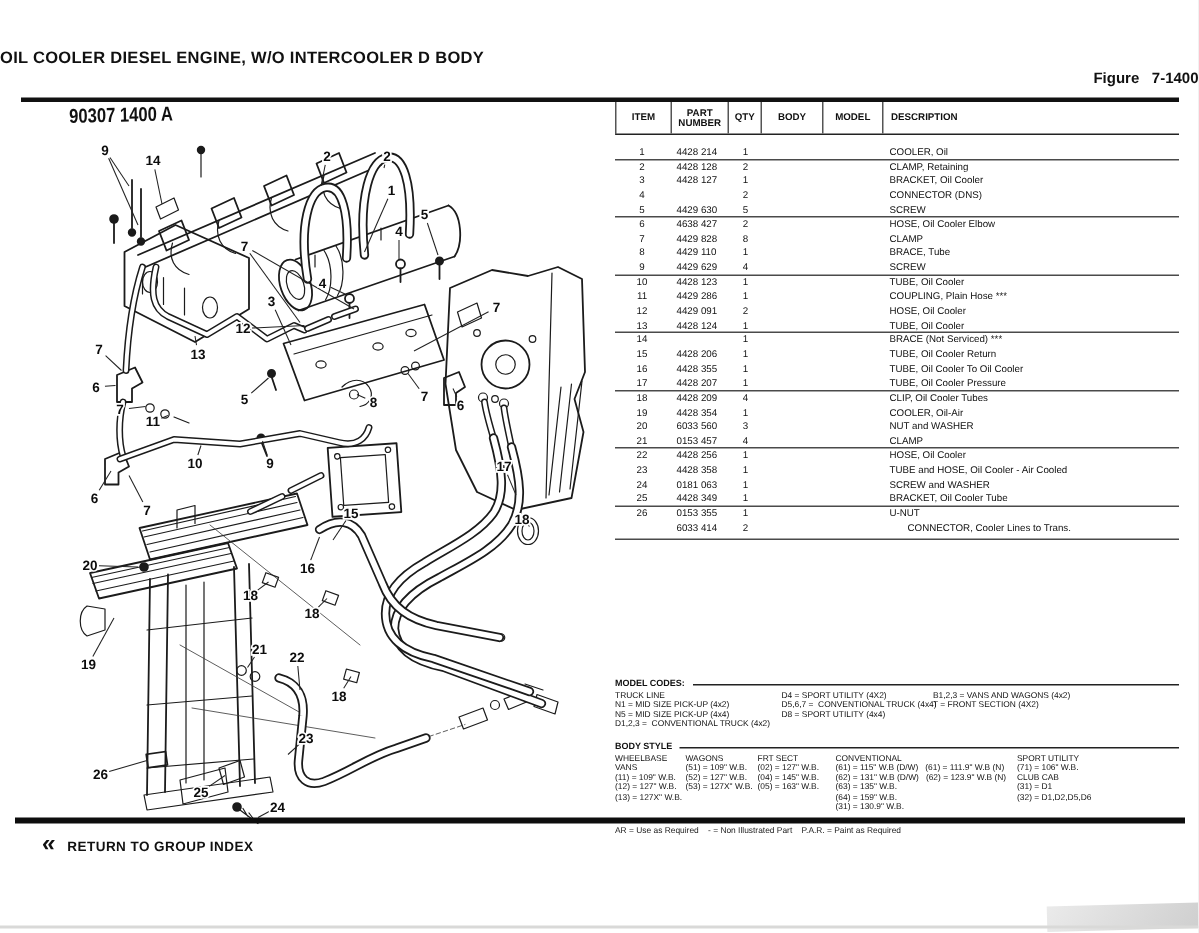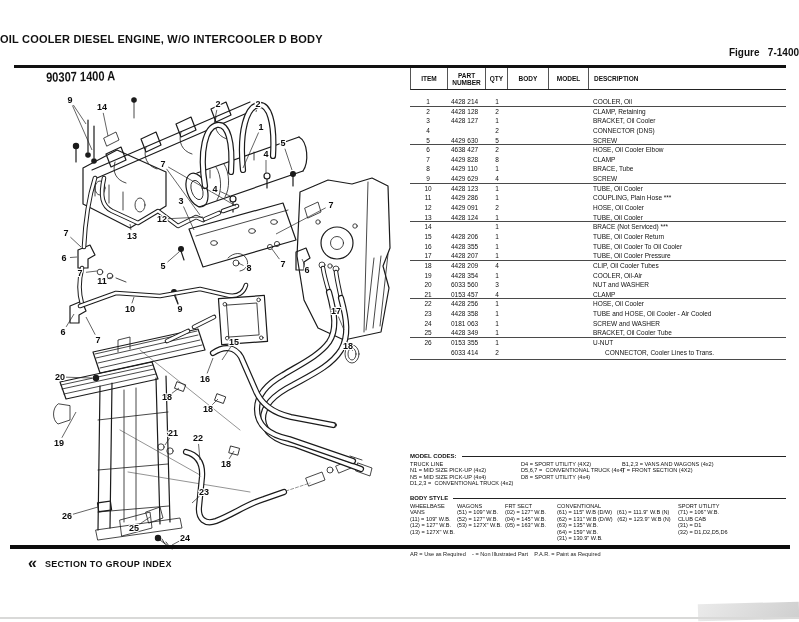--- a/index.html
+++ b/index.html
@@ -617,18 +617,18 @@
           <div class="ln">(32) = D1,D2,D5,D6</div>
         </div>
       </div>
   </div>
 
   <div class="legend">AR = Use as Required    - = Non Illustrated Part    P.A.R. = Paint as Required</div>
   <div class="rule-bottom"></div>
 
   <div class="return">
     <span class="chev">«</span>
-    <span class="return-label">SECTION TO GROUP INDEX</span>
+    <span class="return-label">RETURN TO GROUP INDEX</span>
   </div>
 
   <div class="shadow-br"></div>
   <div class="edge-bottom"></div>
 </div>
 
 </body></html>

